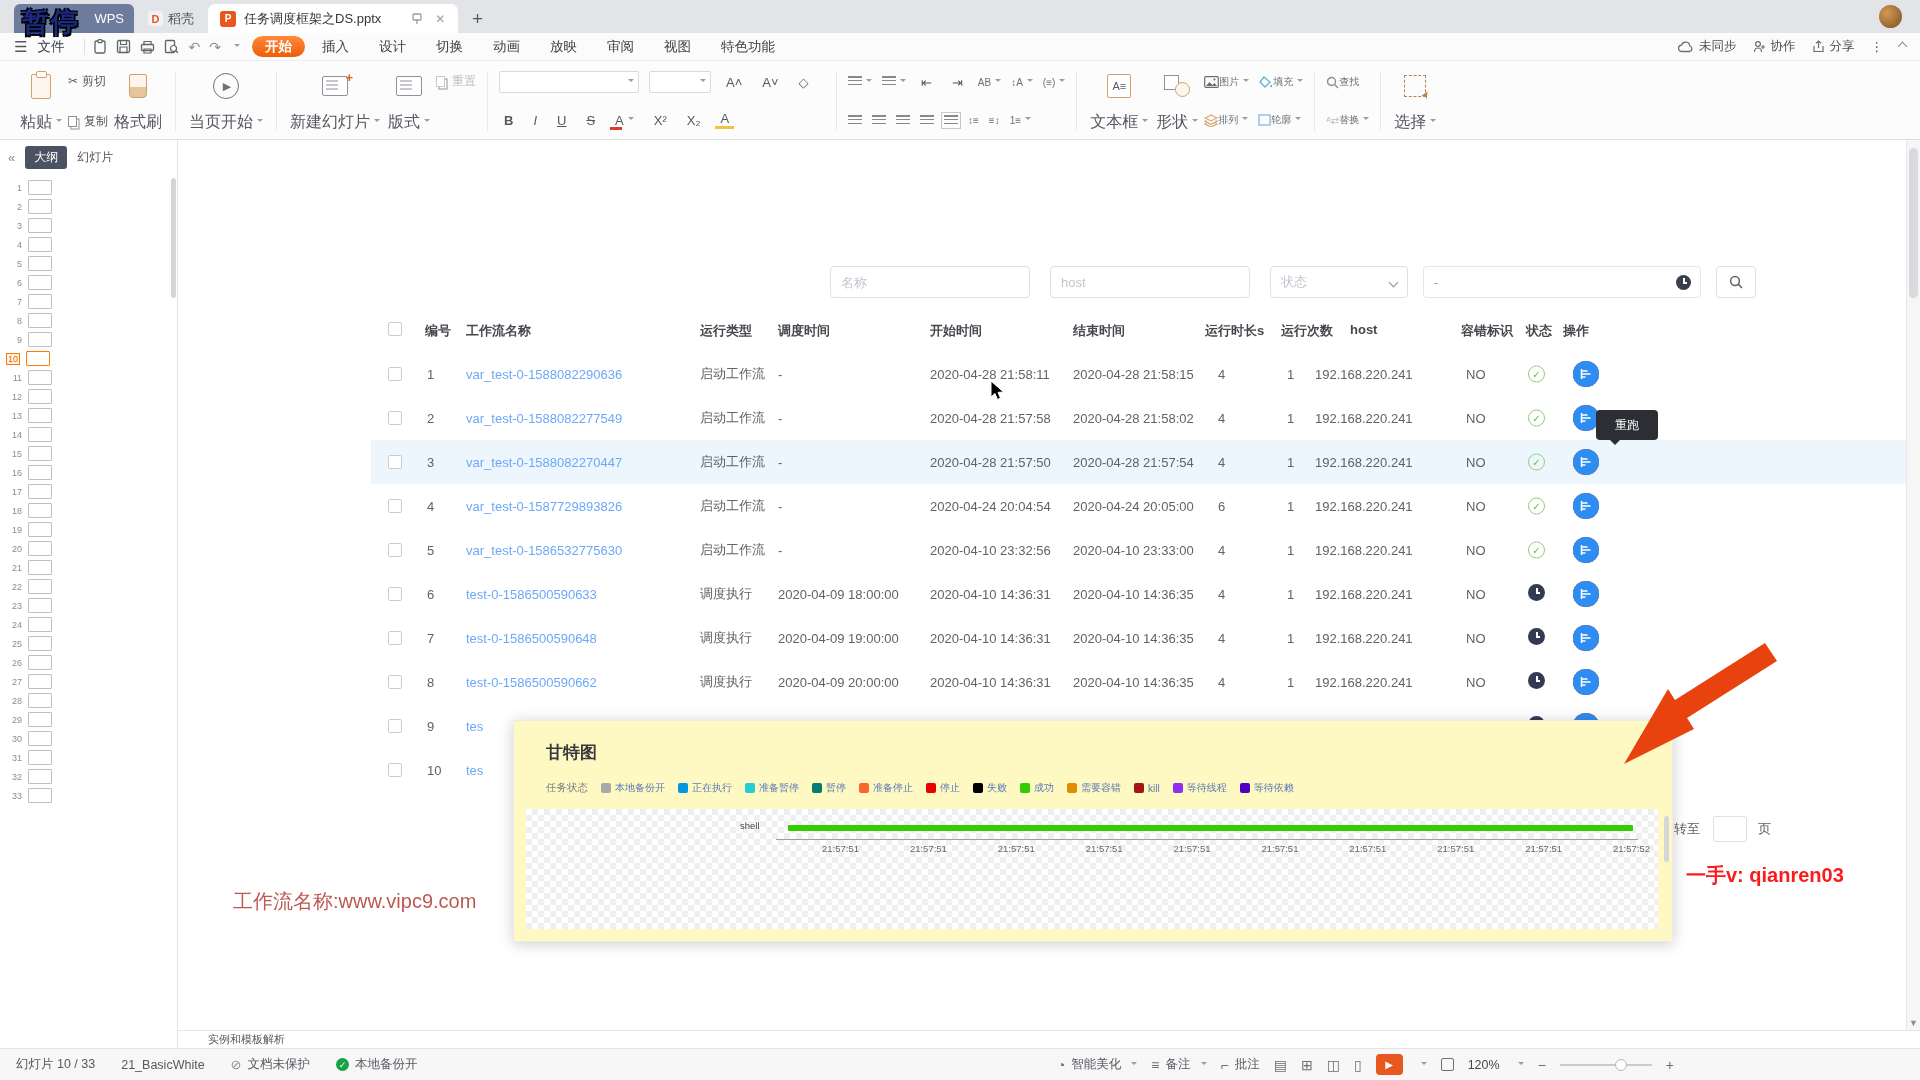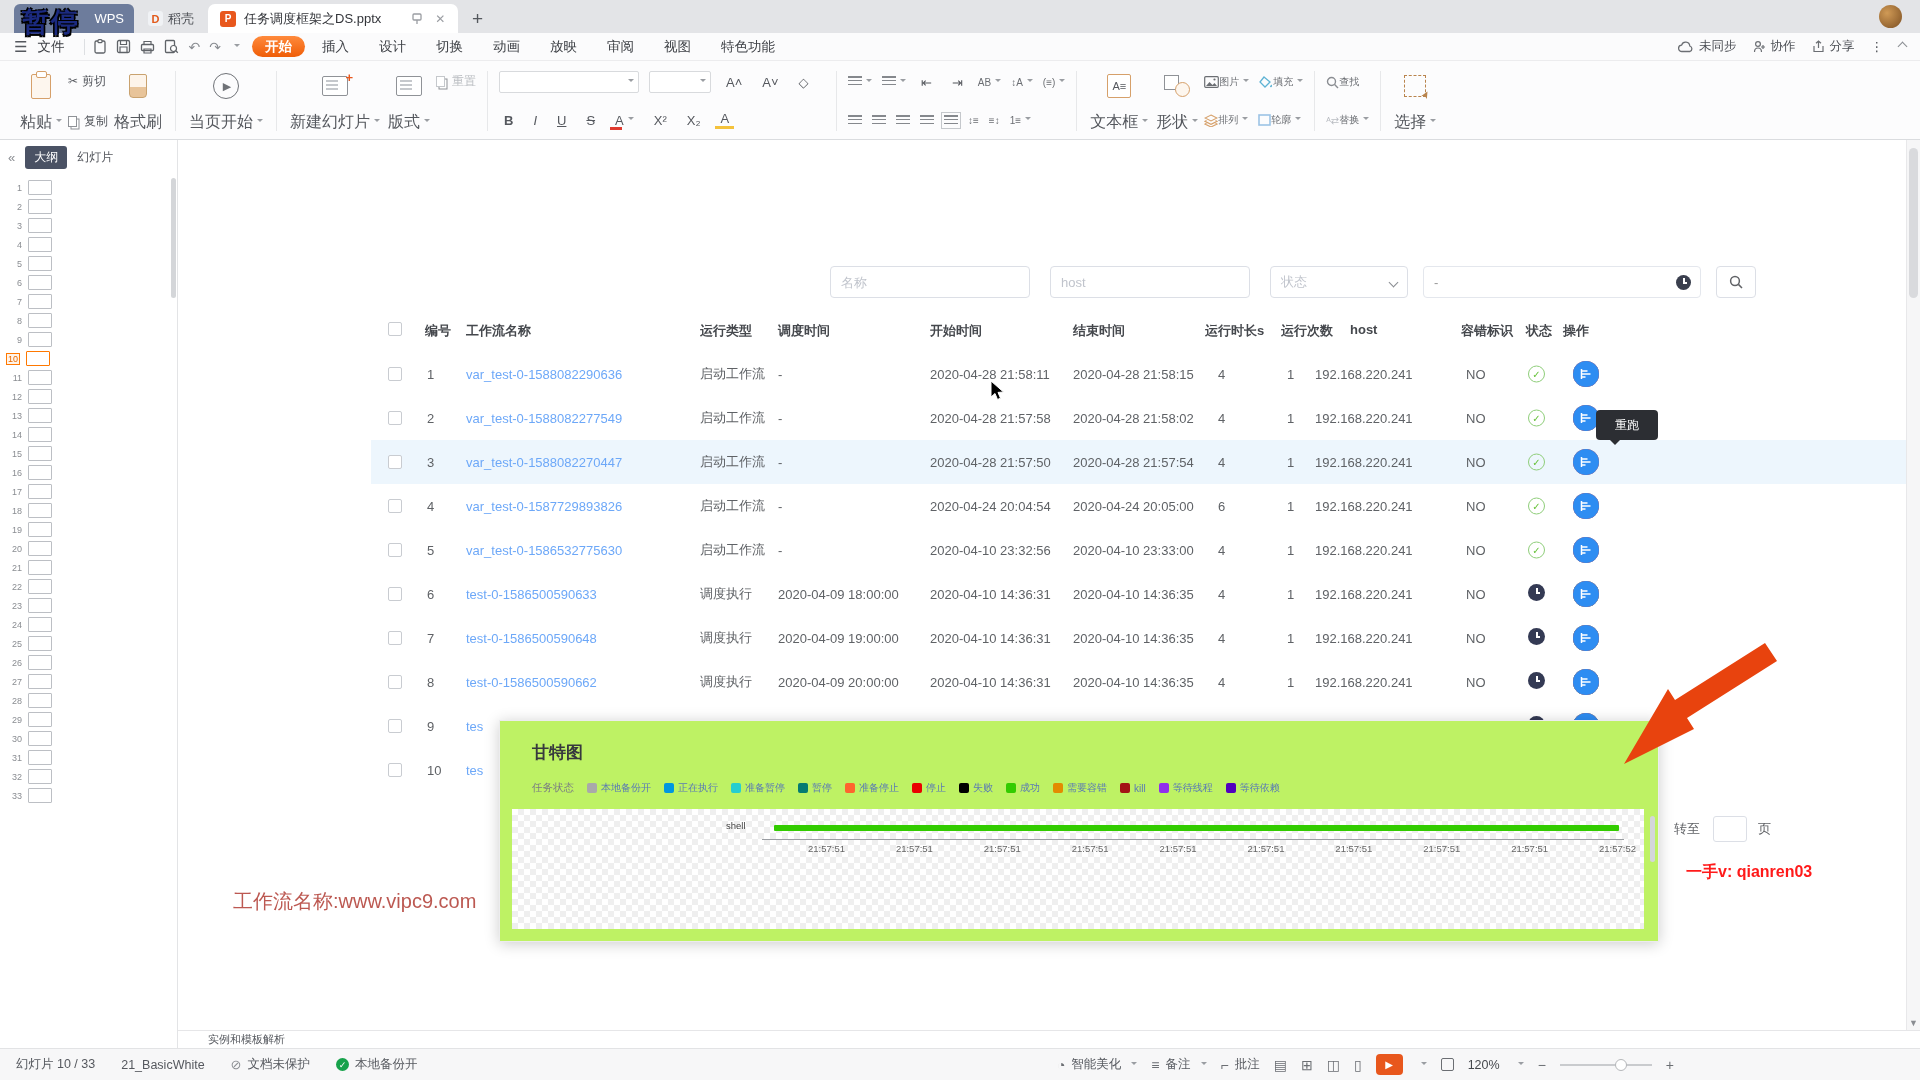--- a/index.html
+++ b/index.html
@@ -111,35 +111,35 @@
   .op-rerun.hov{background:#8cc0f7;}
   .op-resume{background:#27b148;}
   .op-delete{background:#ef3c32;}
   .op-disabled{background:#f2f3f5;border:1px solid #e3e5e9;color:#c7cad0;}
   .pagefrag{position:absolute;top:680px;font-size:13px;color:#606266;}
   .pagebox{position:absolute;left:1535px;top:676px;width:34px;height:26px;border:1px solid #dcdfe6;border-radius:3px;background:#fff;}
   
   .tooltip{position:absolute;left:1418px;top:270px;width:62px;height:30px;background:#2c2e33;border-radius:4px;color:#fff;font-size:12px;display:flex;align-items:center;justify-content:center;z-index:30;}
   .tooltip:after{content:"";position:absolute;left:14px;bottom:-5px;border:5px solid transparent;border-top-color:#2c2e33;border-bottom:none;}
   
-  .gantt{position:absolute;left:321px;top:580px;width:1160px;height:222px;background:#bef264;box-shadow:0 2px 14px rgba(0,0,0,.20);z-index:20;border:1px solid #ececee;}
+  .gantt{position:absolute;left:335px;top:580px;width:1160px;height:222px;background:#fef9c3;box-shadow:0 2px 14px rgba(0,0,0,.20);z-index:20;border:1px solid #ececee;}
   .g-title{position:absolute;left:32px;top:20px;font-size:17px;font-weight:bold;color:#37393e;}
   .g-leg{position:absolute;left:32px;top:60px;display:flex;align-items:center;gap:13px;font-size:10.5px;color:#7a7d82;}
   .litem{display:flex;align-items:center;gap:4px;}
   .litem em{font-style:normal;color:#5a7ab4;font-size:10px;}
   .lsq{width:10px;height:10px;border-radius:2px;display:inline-block;}
   .g-plot{position:absolute;left:12px;top:88px;right:14px;bottom:12px;background:repeating-conic-gradient(#efefef 0% 25%,#ffffff 0% 50%);background-size:12px 12px;}
   .g-axis{position:absolute;left:250px;right:20px;top:30px;border-top:1px solid #9a9da2;}
   .g-bar{position:absolute;left:262px;top:16px;width:845px;height:6px;background:#33cc00;border-radius:1px;}
   .g-task{position:absolute;left:214px;top:11px;font-size:9.5px;color:#444;}
   .g-ticks{position:absolute;left:296px;top:34px;width:828px;display:flex;justify-content:space-between;font-size:9.5px;color:#666;}
   .g-scroll{position:absolute;right:3px;top:95px;width:5px;height:46px;background:#d4d6d9;border-radius:3px;}
   
   .wm-left{position:absolute;left:55px;top:748px;font-size:20px;color:#b5473f;opacity:.9;}
-  .wm-right{position:absolute;left:1508px;top:722px;font-size:16px;font-weight:bold;color:#ff1a1a;}
+  .wm-right{position:absolute;left:1508px;top:722px;font-size:20px;font-weight:bold;color:#ff1a1a;}
   .arrow-svg{position:absolute;left:1418px;top:500px;z-index:25;}
   .cursor{position:absolute;left:812px;top:240px;z-index:45;}
   .notesbar{position:absolute;left:0;right:0;bottom:0;height:18px;background:#fff;border-top:1px solid #e6e6e8;font-size:11px;color:#55585e;display:flex;align-items:center;padding-left:30px;}
   
   .statusbar{height:32px;background:#f7f7f8;border-top:1px solid #e2e3e5;display:flex;align-items:center;font-size:12.5px;color:#55585e;padding:0 16px;}
   .sgap{margin-right:26px;white-space:nowrap;display:flex;align-items:center;gap:6px;}
   .shield{color:#8a8d92;font-size:13px;}
   .gdot{width:13px;height:13px;border-radius:50%;background:#17a24b;color:#fff;font-size:9px;display:inline-flex;align-items:center;justify-content:center;}
   .sright{margin-left:auto;display:flex;align-items:center;gap:14px;margin-right:230px;}
   .vico{font-size:14px;color:#6b6e73;}

